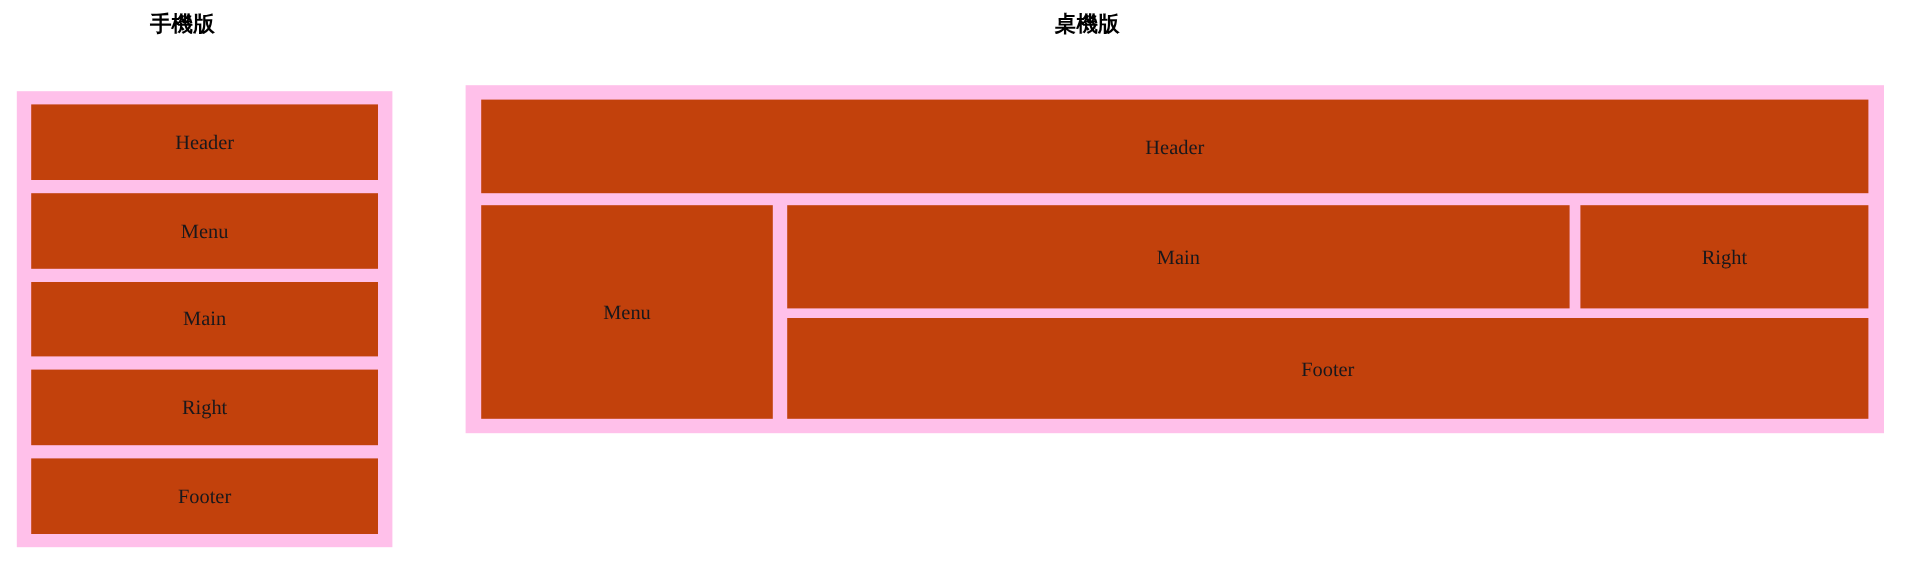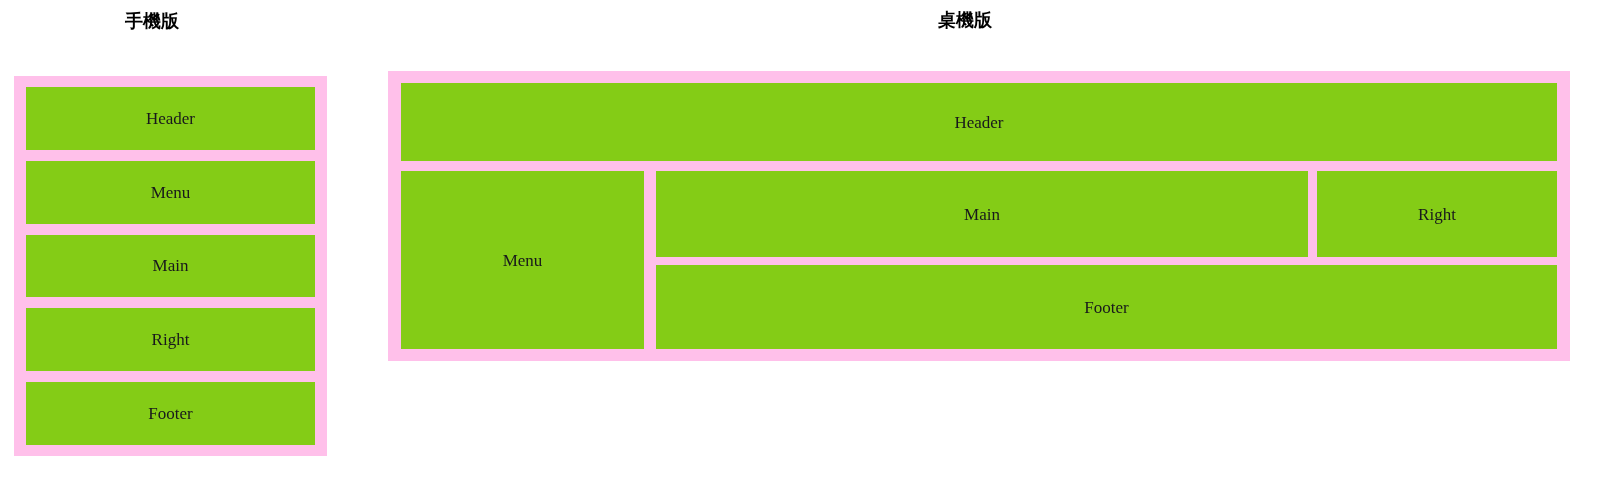--- a/index.html
+++ b/index.html
@@ -20,30 +20,30 @@
     position: absolute;
     font-family: "DejaVu Sans", sans-serif;
     font-weight: bold;
     font-size: 18px;
     line-height: 1;
     color: #000000;
     white-space: nowrap;
     letter-spacing: 0px;
   }
   #mobile-heading { left: 125px; top: 12px; }
-  #desktop-heading { left: 938px; top: 12px; font-family: Liberation Mono, monospace; }
+  #desktop-heading { left: 879px; top: 12px; }
 
   
   .pink-wrap {
     position: absolute;
     background: #ffc0ea;
     box-sizing: border-box;
   }
   .box {
-    background: #84cc16;
+    background: #c2410c;
     color: #18181c;
     font-family: "Liberation Serif", "DejaVu Serif", serif;
     font-size: 17px;
     display: flex;
     align-items: center;
     justify-content: center;
     box-sizing: border-box;
   }
   .box .box-label {
     display: block;

